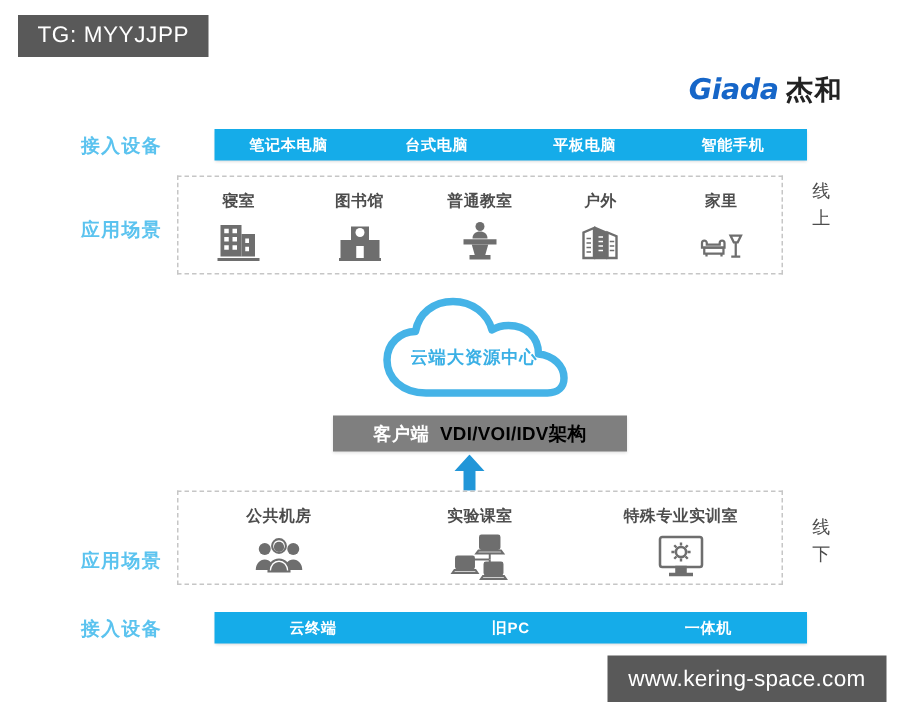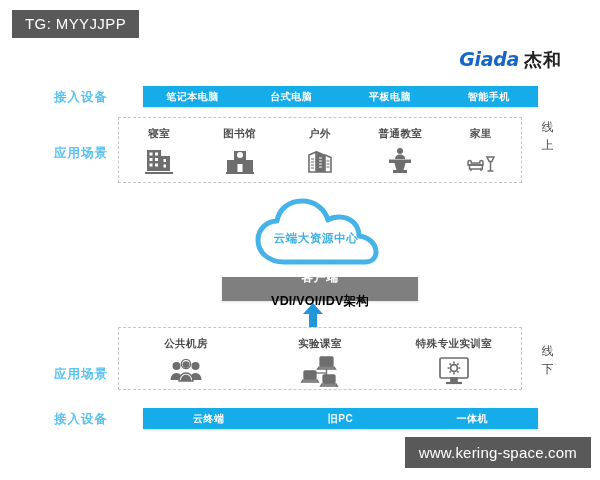--- a/index.html
+++ b/index.html
@@ -104,21 +104,20 @@
   }
 
   
   .arch-bar{
     position:absolute;left:222px;top:277px;
     width:196px;height:24px;
     background:#7f7f7f;
     display:flex;align-items:center;justify-content:center;
     gap:7px;white-space:nowrap;
     box-shadow:0 1px 2px rgba(0,0,0,.12);
-    flex-direction:column;
   }
   .arch-cn{font-size:12px;font-weight:bold;color:#ffffff;letter-spacing:.5px;}
   .arch-en{font-size:12.5px;font-weight:bold;color:#000000;letter-spacing:.2px;}
 
   
   .up-arrow{
     position:absolute;left:302px;top:303px;
     width:22px;height:28px;
   }
 
@@ -182,46 +181,46 @@
             <rect x="10" y="5" width="12" height="9"></rect>
             <circle cx="16" cy="9" r="3" fill="#fff"></circle>
             <rect x="3" y="14" width="26" height="12"></rect>
             <rect x="13.5" y="18" width="5" height="8" fill="#fff"></rect>
             <rect x="2" y="26" width="28" height="2"></rect>
           </svg>
         </div>
       </div>
 
       <div class="scene-item">
+        <div class="scene-title">普通教室</div>
+        <div class="scene-icon">
+          <svg width="32" height="30" viewBox="0 0 32 30" fill="#6e6e6e">
+            <circle cx="16" cy="5" r="3"></circle>
+            <path d="M11 13c0-3 2.2-4.6 5-4.6s5 1.6 5 4.6z"></path>
+            <rect x="5" y="13.5" width="22" height="3.5"></rect>
+            <path d="M10.5 17h11l-2 7h-7z"></path>
+            <rect x="9" y="24" width="14" height="3"></rect>
+          </svg>
+        </div>
+      </div>
+
+      <div class="scene-item">
         <div class="scene-title">户外</div>
         <div class="scene-icon">
           <svg width="32" height="30" viewBox="0 0 32 30" fill="none" stroke="#6e6e6e" stroke-width="1.6">
             <path d="M5 26V9l7-3v20z" fill="#fff"></path>
             <path d="M13 26V6l7 3v17z" fill="#6e6e6e" stroke="#6e6e6e"></path>
             <path d="M21 26V9l6 2.5V26z" fill="#fff"></path>
             <g stroke="#6e6e6e" stroke-width="1">
               <path d="M7 13h3M7 16h3M7 19h3M7 22h3"></path>
               <path d="M22.5 15h3M22.5 18h3M22.5 21h3"></path>
             </g>
             <g stroke="#fff" stroke-width="1">
               <path d="M15 12h3M15 15h3M15 18h3M15 21h3"></path>
             </g>
-          </svg>
-        </div>
-      </div>
-
-      <div class="scene-item">
-        <div class="scene-title">普通教室</div>
-        <div class="scene-icon">
-          <svg width="32" height="30" viewBox="0 0 32 30" fill="#6e6e6e">
-            <circle cx="16" cy="5" r="3"></circle>
-            <path d="M11 13c0-3 2.2-4.6 5-4.6s5 1.6 5 4.6z"></path>
-            <rect x="5" y="13.5" width="22" height="3.5"></rect>
-            <path d="M10.5 17h11l-2 7h-7z"></path>
-            <rect x="9" y="24" width="14" height="3"></rect>
           </svg>
         </div>
       </div>
 
       <div class="scene-item">
         <div class="scene-title">家里</div>
         <div class="scene-icon">
           <svg width="32" height="30" viewBox="0 0 32 30" fill="none" stroke="#6e6e6e" stroke-width="1.5">
             <path d="M3 19v-3a1.6 1.6 0 0 1 3.2 0v1h8.6v-1a1.6 1.6 0 0 1 3.2 0v3z"></path>
             <path d="M4.5 19h12.8v4H4.5z"></path>

